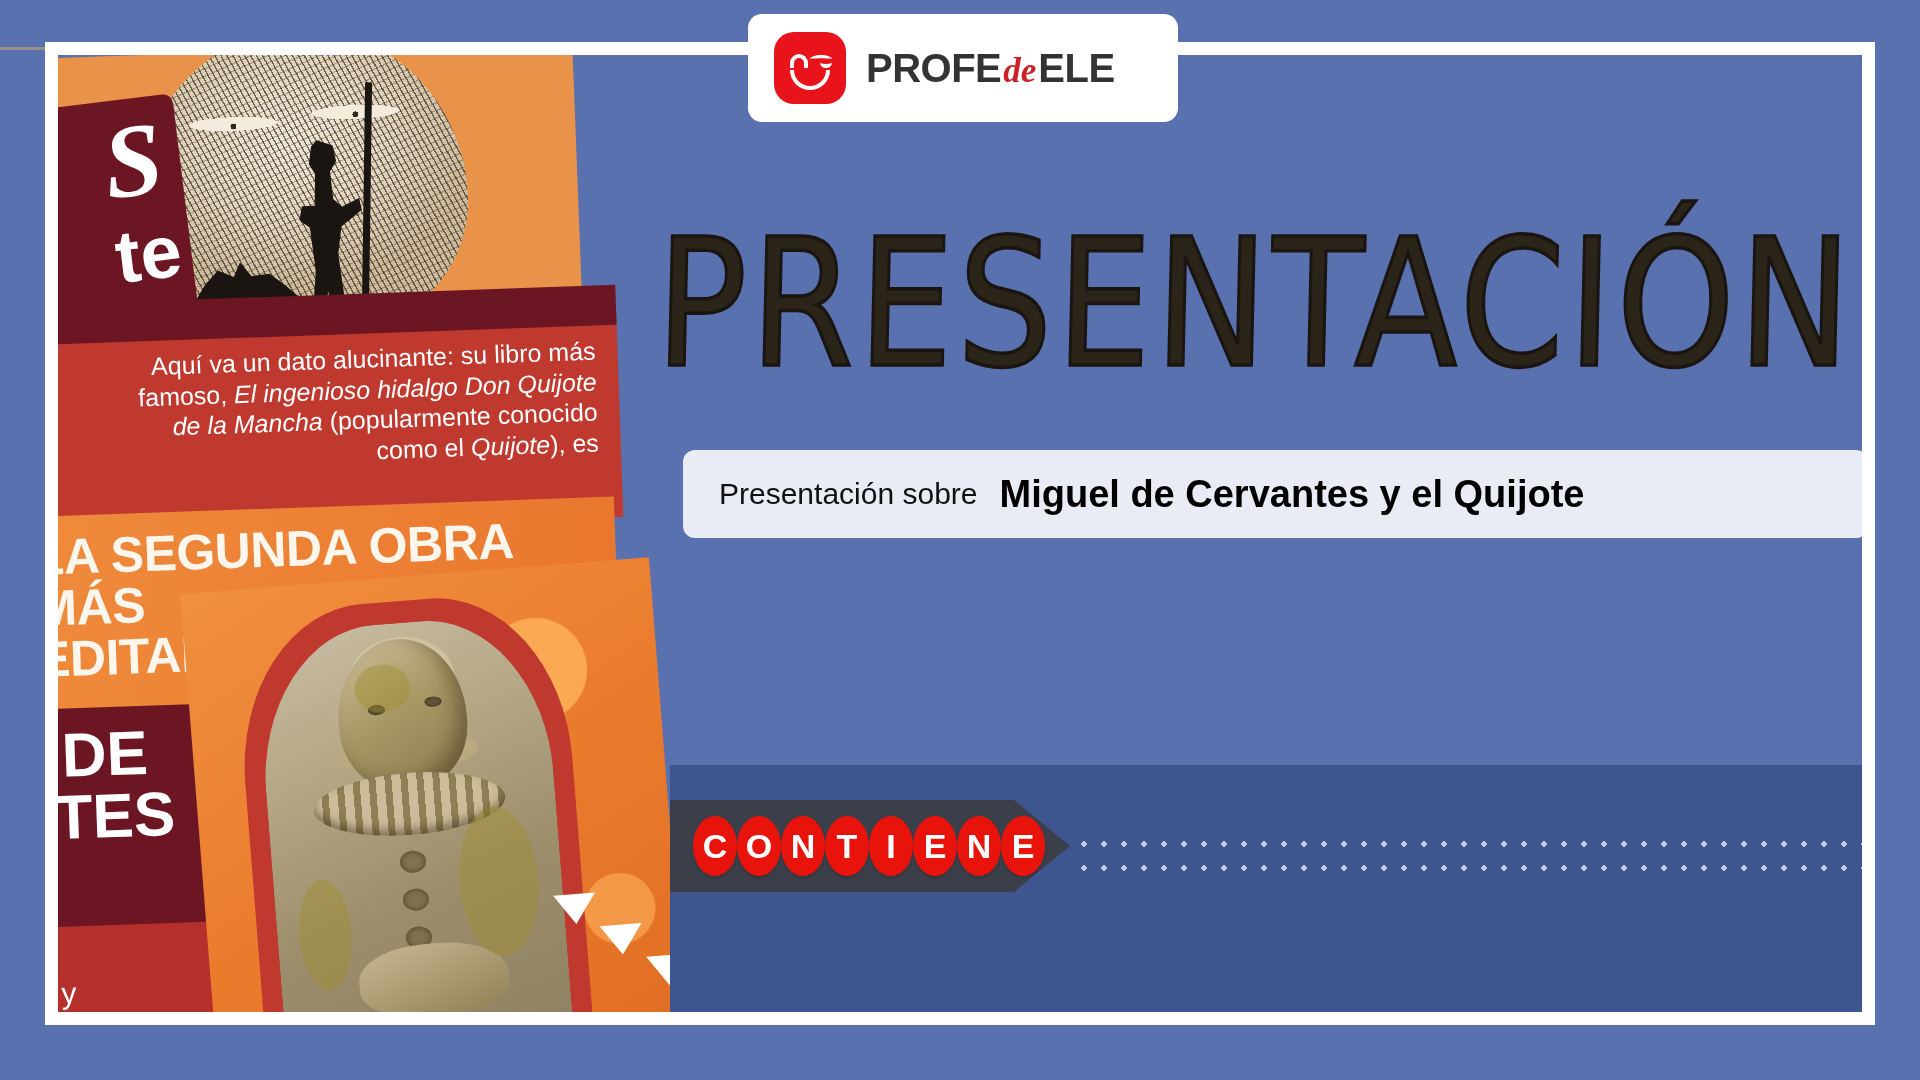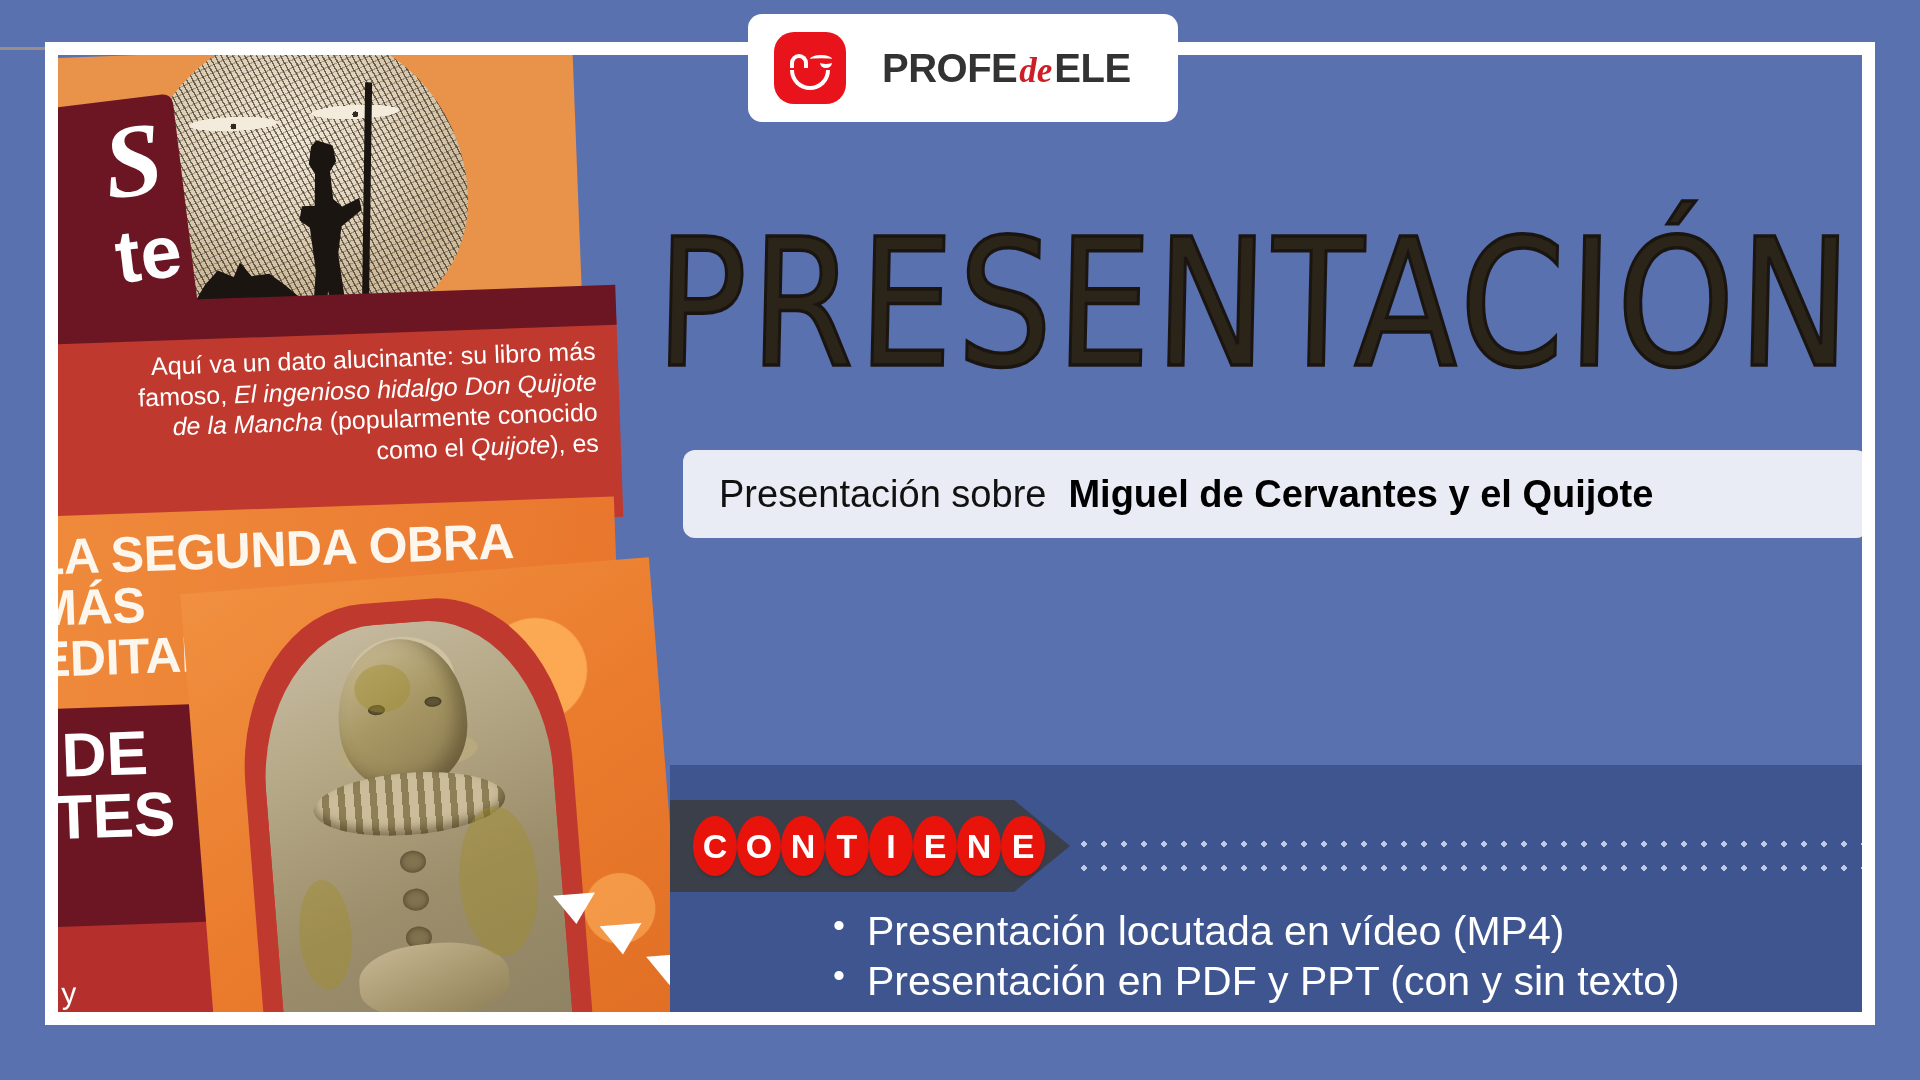--- a/index.html
+++ b/index.html
@@ -222,21 +222,21 @@
     border-left:21px solid transparent; border-right:21px solid transparent;
     border-top:30px solid #ffffff;
   }
 
   
   #logo-pill{
     position:absolute; left:748px; top:14px;
     width:430px; height:108px;
     background:#ffffff;
     border-radius:14px;
-    display:flex; align-items:center; gap:36px;
+    display:flex; align-items:center; gap:20px;
     padding:0 26px;
     z-index:40;
   }
   #logo-mark{
     width:72px; height:72px; border-radius:20px;
     background:#e8131b; position:relative; flex:none;
   }
   #logo-mark .eye-n{
     position:absolute; left:16px; top:22px; width:18px; height:14px;
     border:4px solid #fff; border-bottom:none;
@@ -289,21 +289,21 @@
   #subtitle-bar{
     position:absolute; left:625px; top:395px;
     width:1185px; height:88px;
     background:#e9ecf4;
     border-radius:12px;
     display:flex; align-items:center;
     padding-left:36px;
     z-index:20;
   }
   #subtitle-bar .sub-reg{
-    font-size:38px; color:#111111; font-family:"Liberation Sans", sans-serif;
+    font-size:30px; color:#111111; font-family:"Liberation Sans", sans-serif;
   }
   #subtitle-bar .sub-bold{
     font-size:38px; color:#000000; font-weight:700;
     font-family:"Liberation Sans", sans-serif; margin-left:22px;
   }
 
   
   #panel{
     position:absolute; left:612px; top:710px;
     width:1250px; height:315px;
@@ -466,25 +466,20 @@
       <span>O</span>
       <span>N</span>
       <span>T</span>
       <span>I</span>
       <span>E</span>
       <span>N</span>
       <span>E</span>
     </div>
   </div>
 
-  <ul id="bullets">
-    <li>Presentación locutada en vídeo (MP4)</li>
-    <li>Presentación en PDF y PPT (con y sin texto)</li>
-    <li>Guion de la presentación en formato editable</li>
-  </ul>
 
 </div>
 
 <div id="logo-pill">
   <div id="logo-mark">
     <div class="eye-n"></div>
     <div class="eye-t"></div>
     <div class="smile"></div>
   </div>
   <div style="display:flex;align-items:baseline;">

